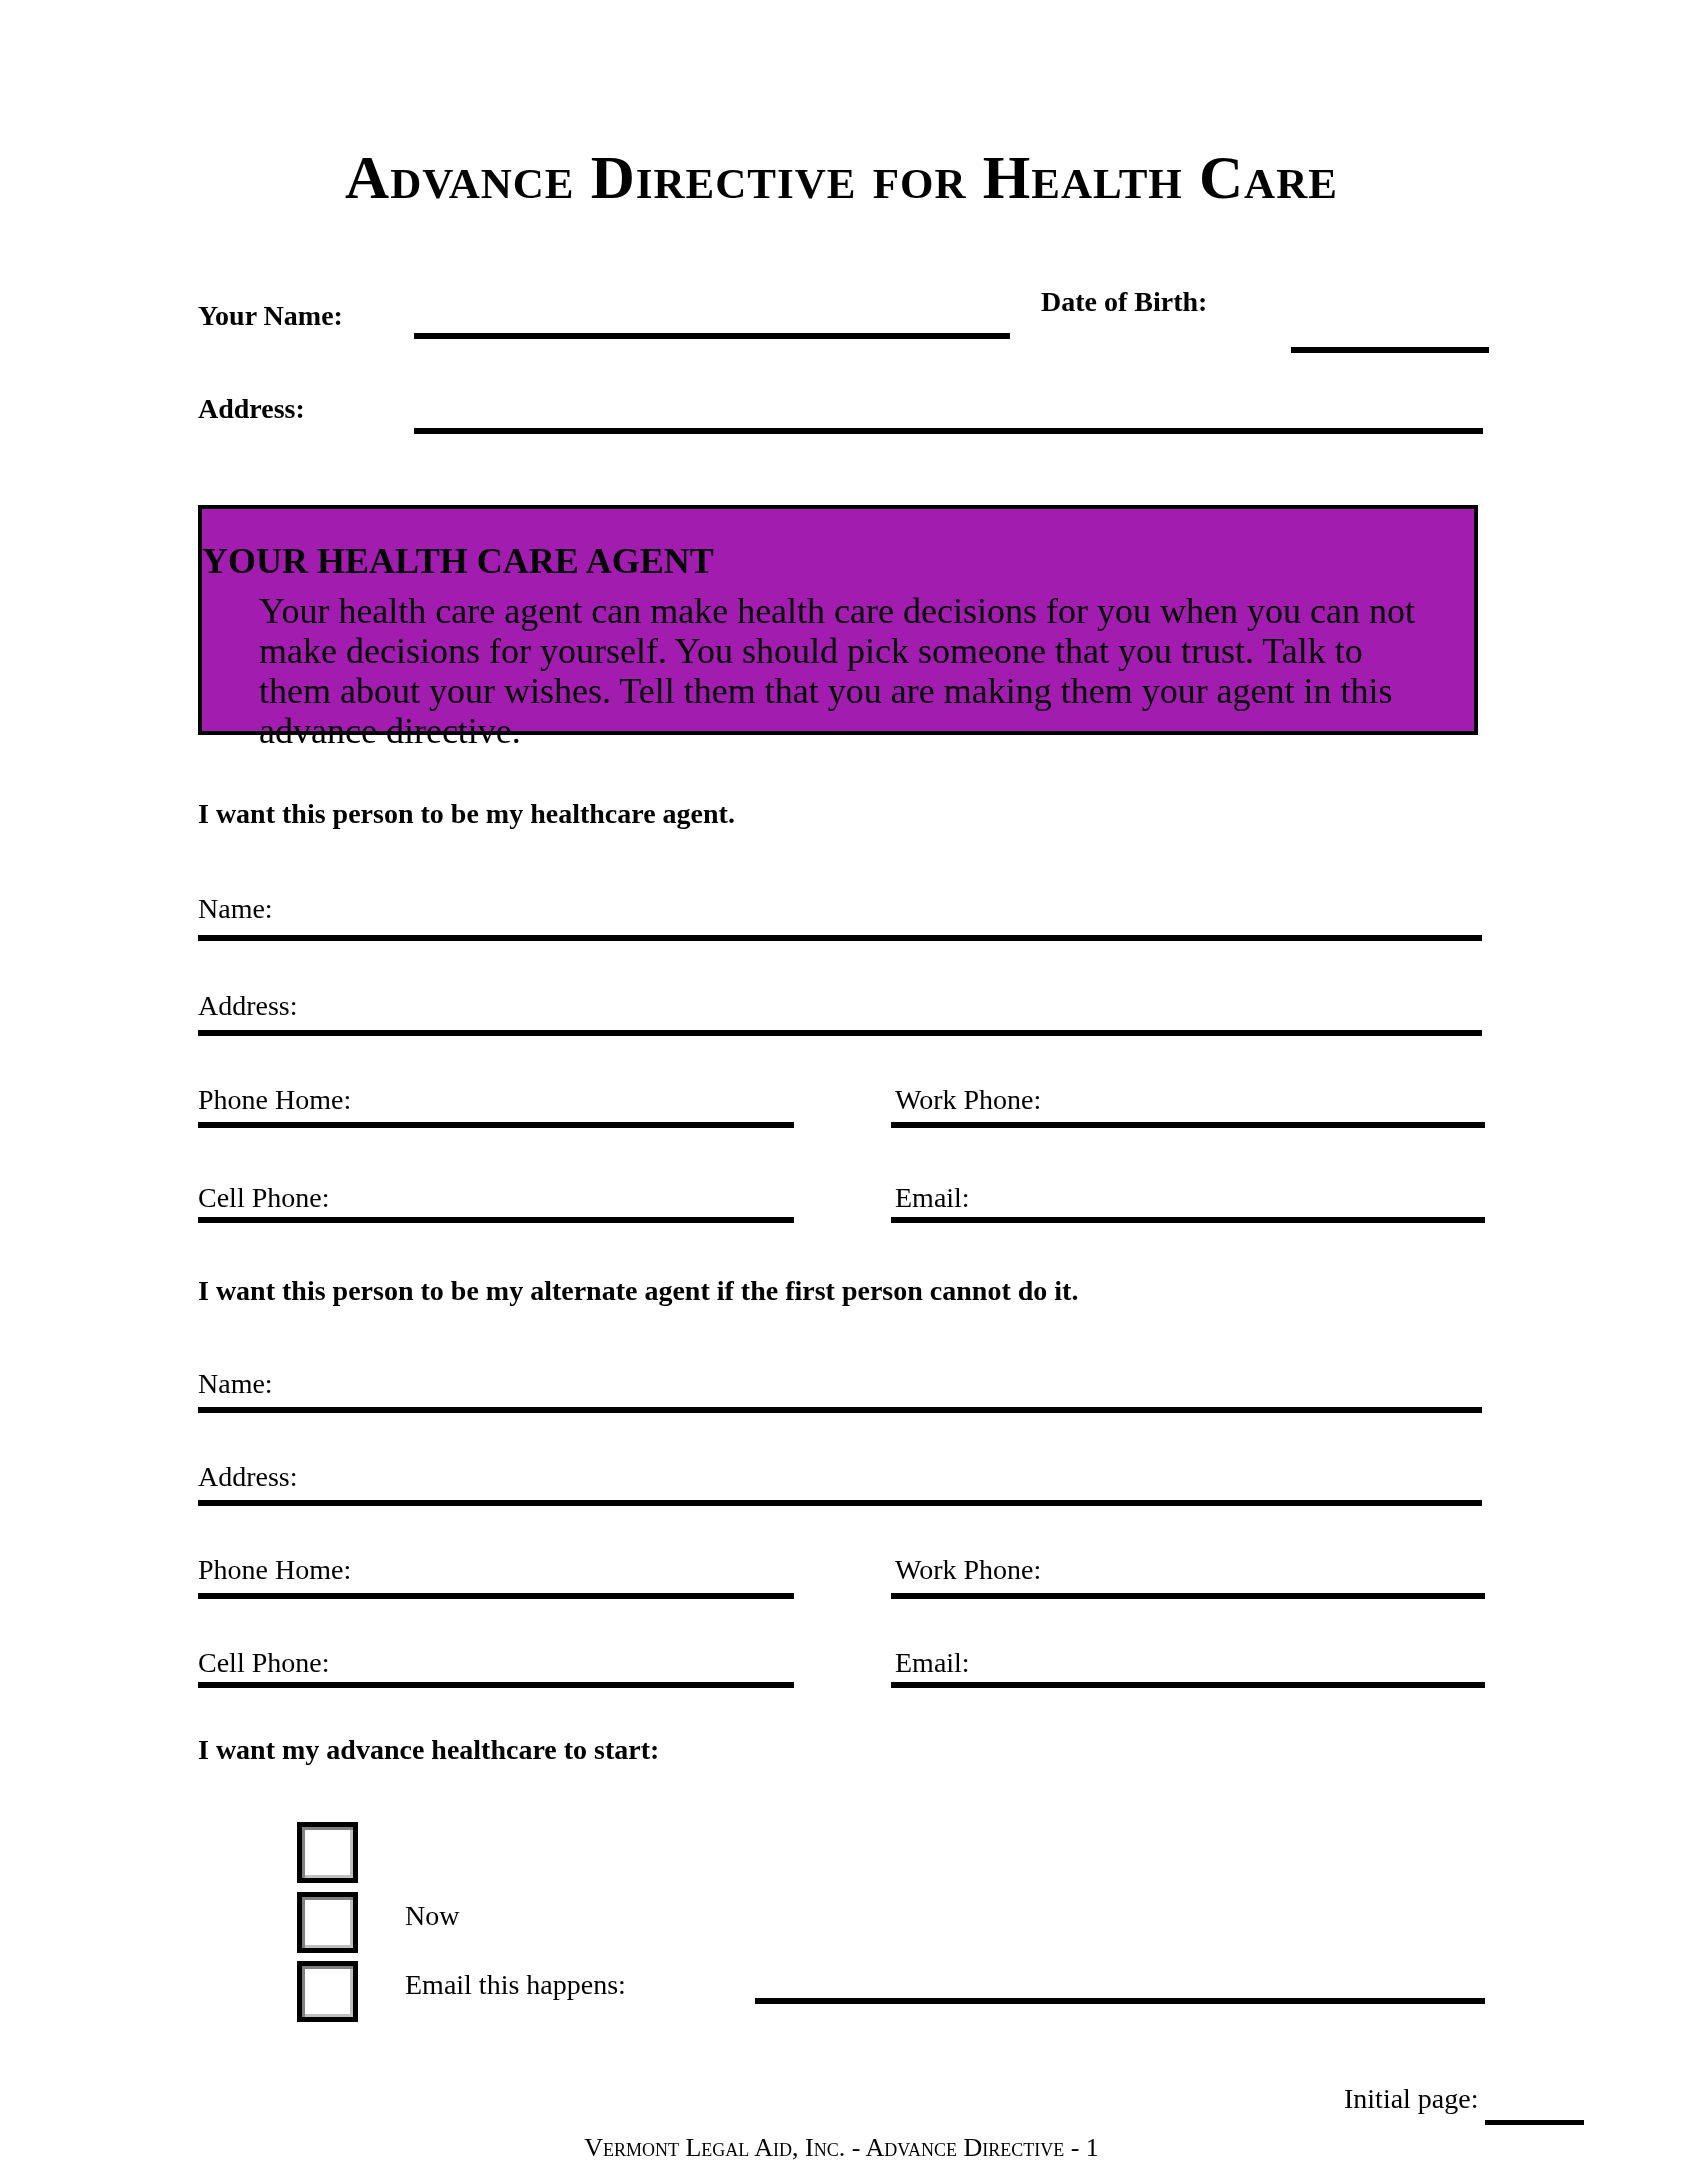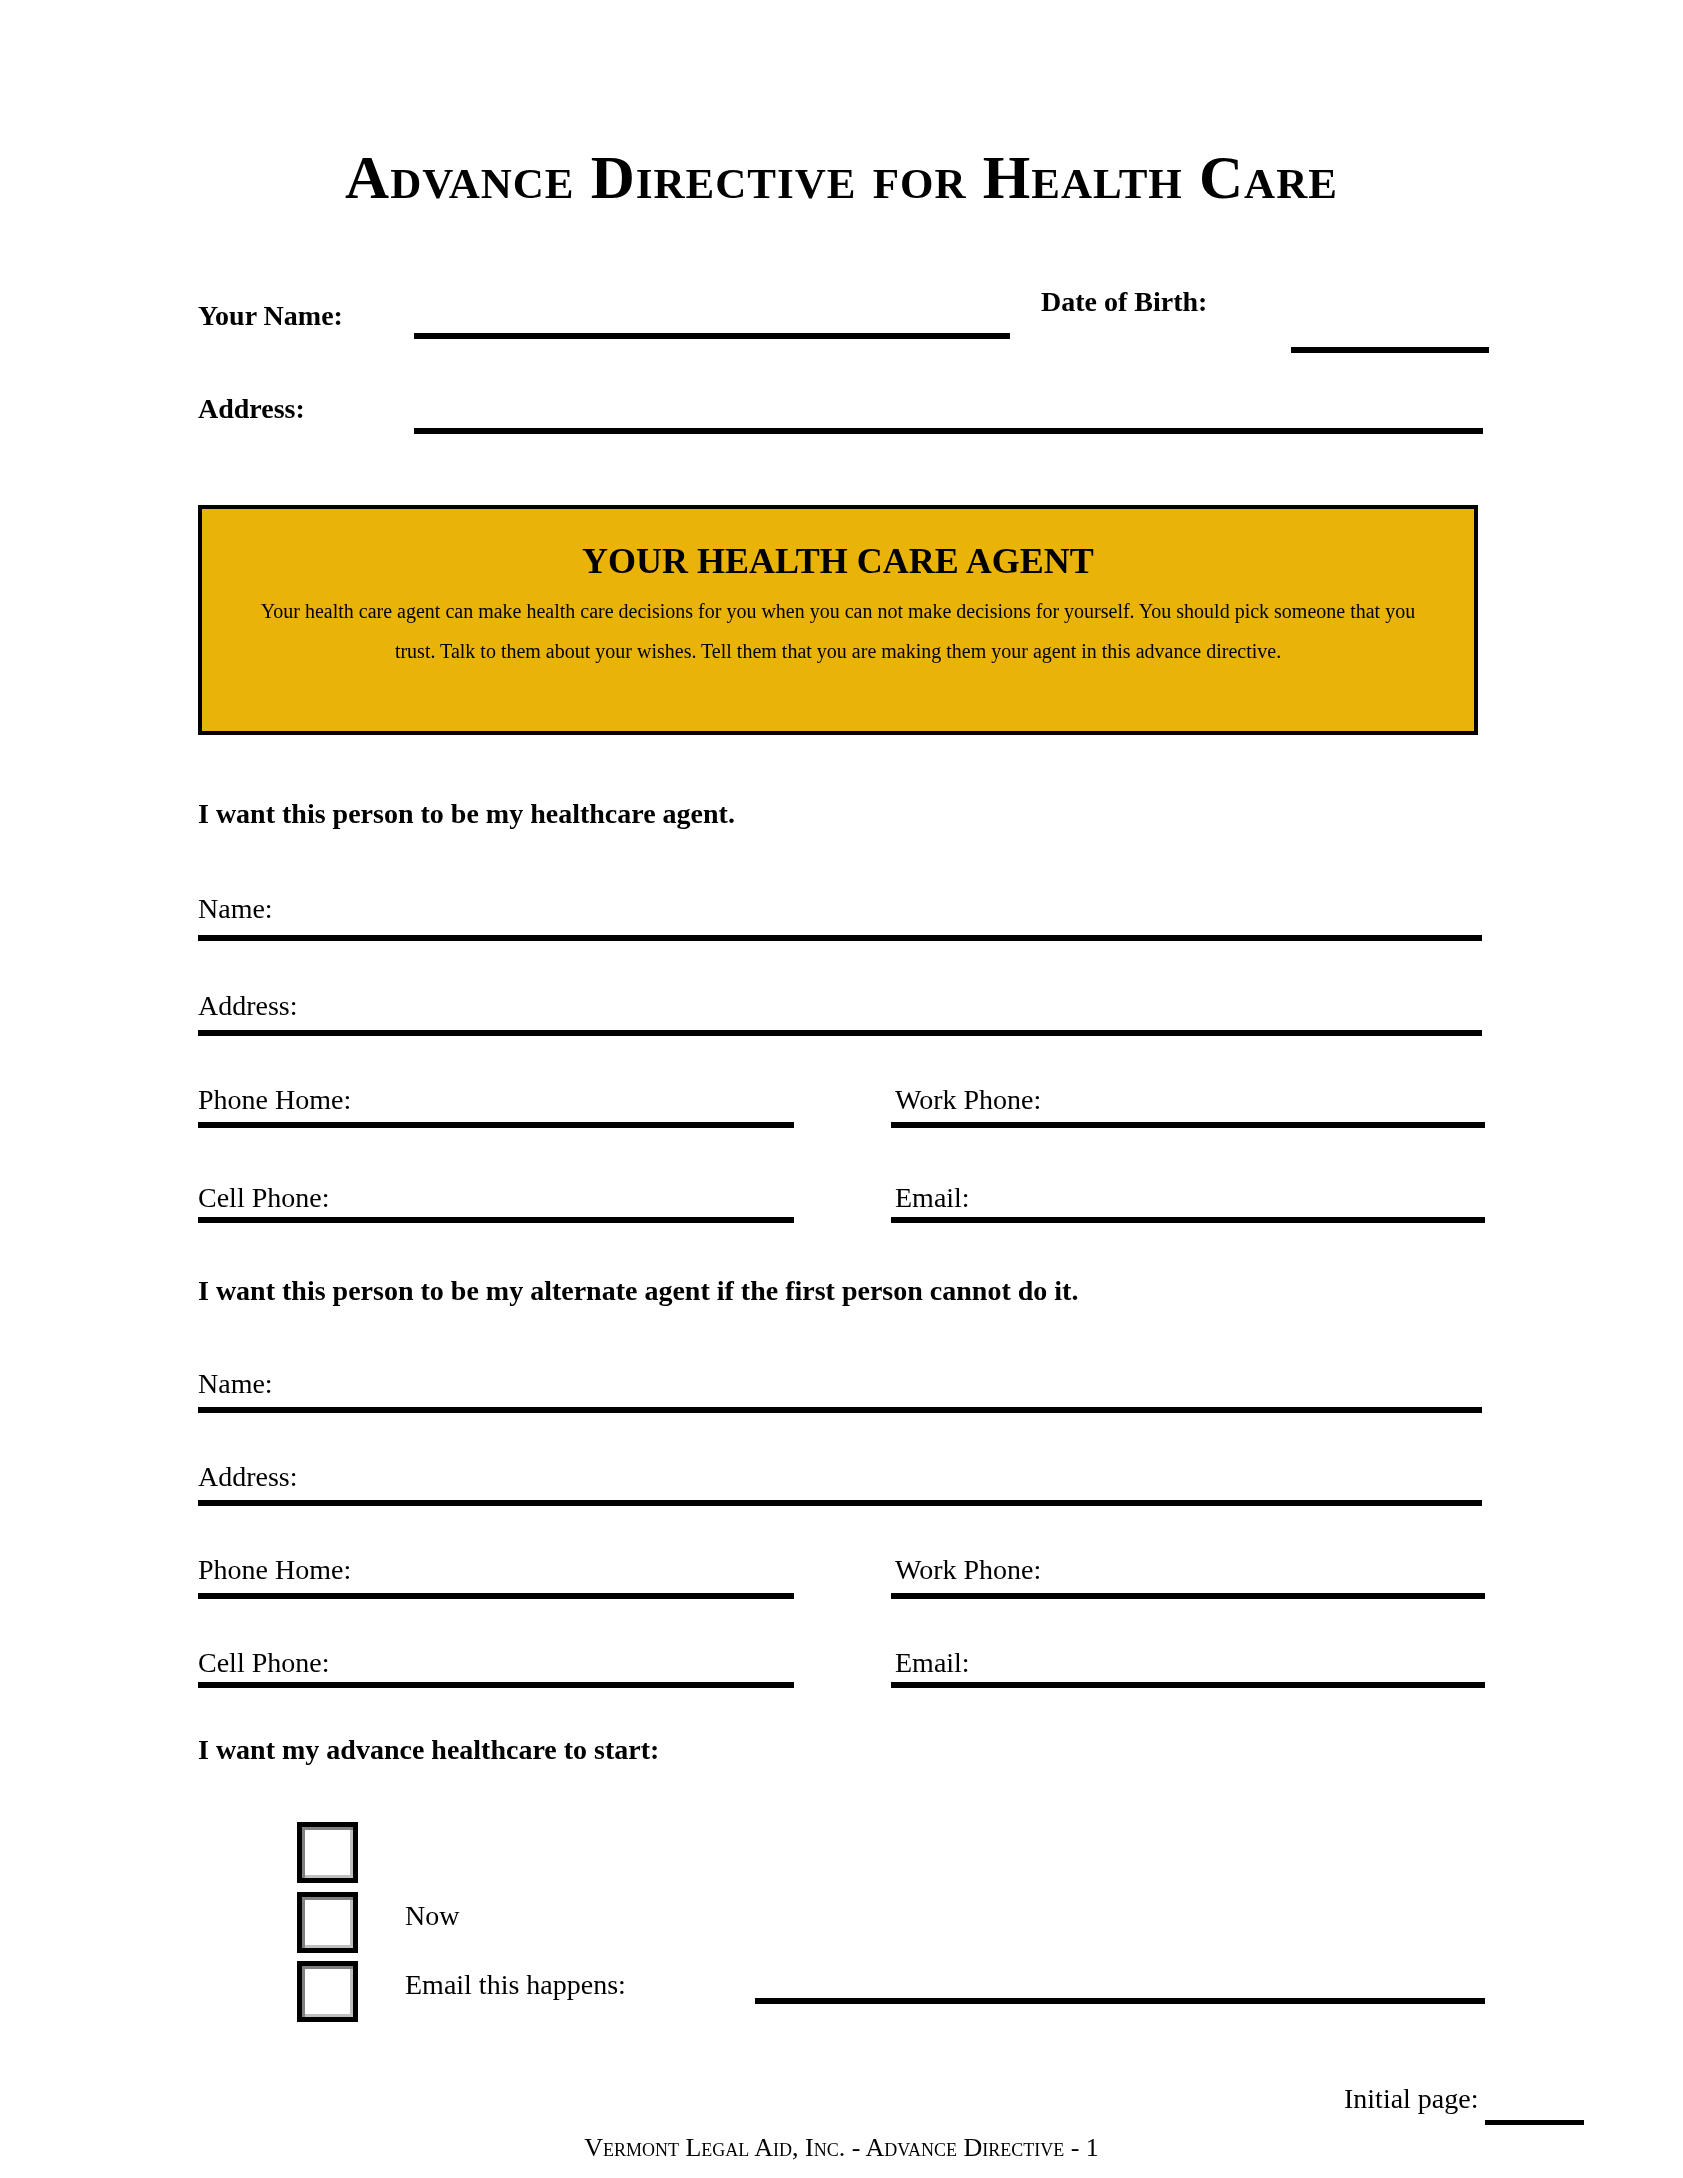--- a/index.html
+++ b/index.html
@@ -27,34 +27,33 @@
   .lbl { font-size: 28px; }
   .heading { font-size: 28px; font-weight: bold; }
 
   .fline { position: absolute; height: 6px; background: #000000; }
 
   .agent-box {
     position: absolute;
     left: 198px; top: 505px;
     width: 1280px; height: 230px;
     box-sizing: border-box;
-    background: #eab308;
+    background: #a21caf;
     border: 4px solid #000000;
-    text-align: center;
   }
   .agent-box h2 {
     margin: 34px 0 0 0;
     font-size: 36px;
     font-weight: bold;
     line-height: 1;
   }
   .agent-box p {
     margin: 12px auto 0 auto;
     width: 1158px;
-    font-size: 20px;
+    font-size: 36px;
     line-height: 40px;
   }
 
   .checkbox {
     position: absolute;
     left: 297px;
     width: 61px; height: 61px;
     box-sizing: border-box;
     background: #ffffff;
     border: 5px solid #000000;

